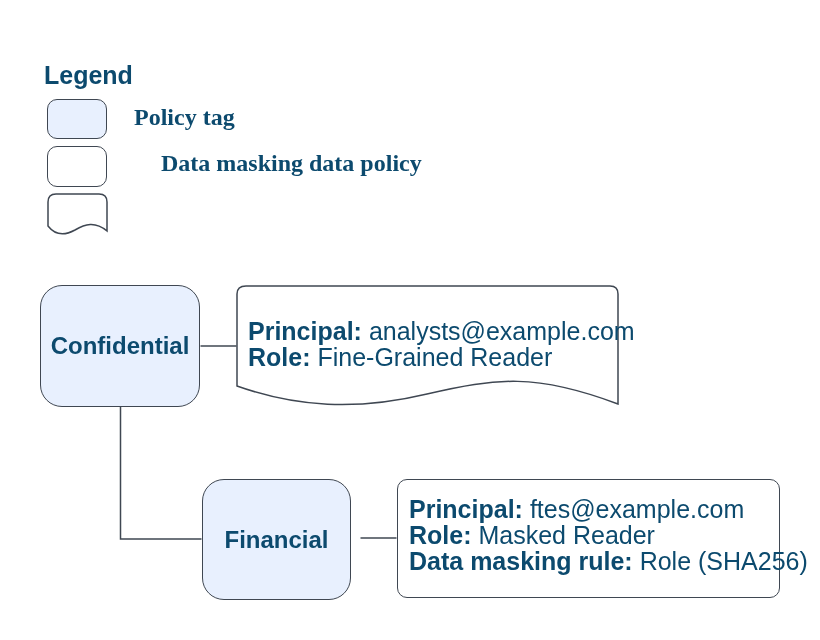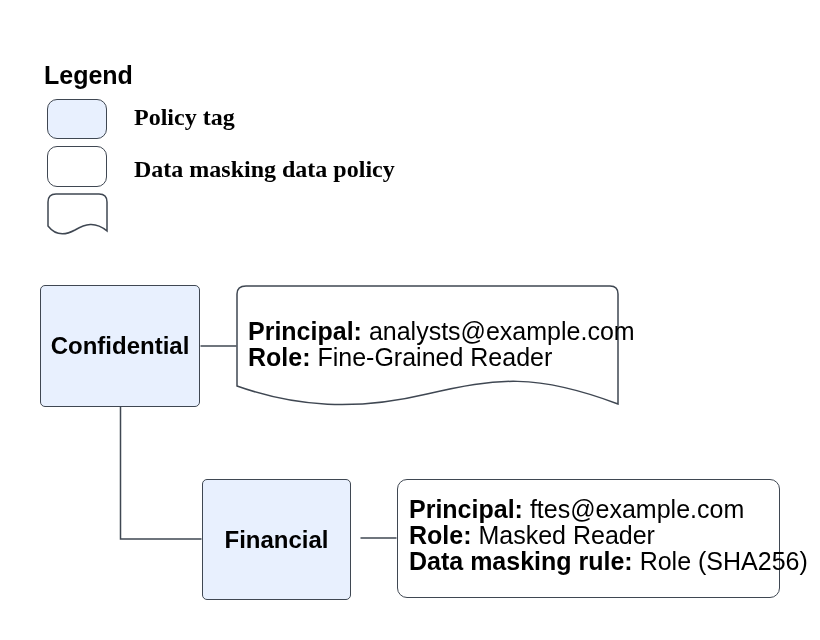--- a/index.html
+++ b/index.html
@@ -7,21 +7,21 @@
     padding: 0;
     background: #ffffff;
   }
   .canvas {
     position: relative;
     width: 820px;
     height: 640px;
     background: #ffffff;
     overflow: hidden;
     font-family: "Liberation Sans", sans-serif;
-    color: #000000;
+    color: #0c4a6e;
   }
   .abs { position: absolute; }
 
   
   .connectors {
     position: absolute;
     left: 0; top: 0;
     width: 820px; height: 640px;
     pointer-events: none;
   }
@@ -49,21 +49,21 @@
     border-radius: 10px;
   }
   .swatch-blue { background: #e8f0fe; }
   .swatch-white { background: #ffffff; }
 
   
   .node {
     box-sizing: border-box;
     background: #e8f0fe;
     border: 1.5px solid #3f4752;
-    border-radius: 5px;
+    border-radius: 22px;
     display: flex;
     align-items: center;
     justify-content: center;
     font-size: 24px;
     font-weight: bold;
   }
 
   
   .card-text {
     font-size: 25px;
@@ -90,21 +90,21 @@
     <path d="M 120.5,406 L 120.5,539 L 201.5,539" fill="none" stroke="#3f4752" stroke-width="1.5"></path>
     <path d="M 360.5,538 L 396.5,538" fill="none" stroke="#3f4752" stroke-width="1.5"></path>
   </svg>
 
   <div class="abs legend-title">Legend</div>
 
   <div class="abs swatch swatch-blue" style="top:99px; height:40px;"></div>
   <div class="abs legend-label" style="top:104px;">Policy tag</div>
 
   <div class="abs swatch swatch-white" style="top:146px; height:41px;"></div>
-  <div class="abs legend-label" style="top:156px;">Data masking data policy</div>
+  <div class="abs legend-label" style="top:150px;margin-left:27px;">Data masking data policy</div>
 
   <svg class="abs" style="left:47px; top:193px;" width="61" height="44" viewBox="0 0 61 44">
     <path d="M 9,1 L 52,1 Q 60,1 60,9 L 60,38 C 48,28 38,31 28,37 C 17,43 8,42 1,33 L 1,9 Q 1,1 9,1 Z" fill="#ffffff" stroke="#3f4752" stroke-width="1.5"></path>
   </svg>
 
   <div class="abs node" style="left:40px; top:285px; width:160px; height:122px;">
     <span>Confidential</span>
   </div>
 
   <div class="abs" style="left:236px; top:285px; width:384px; height:124px;">

